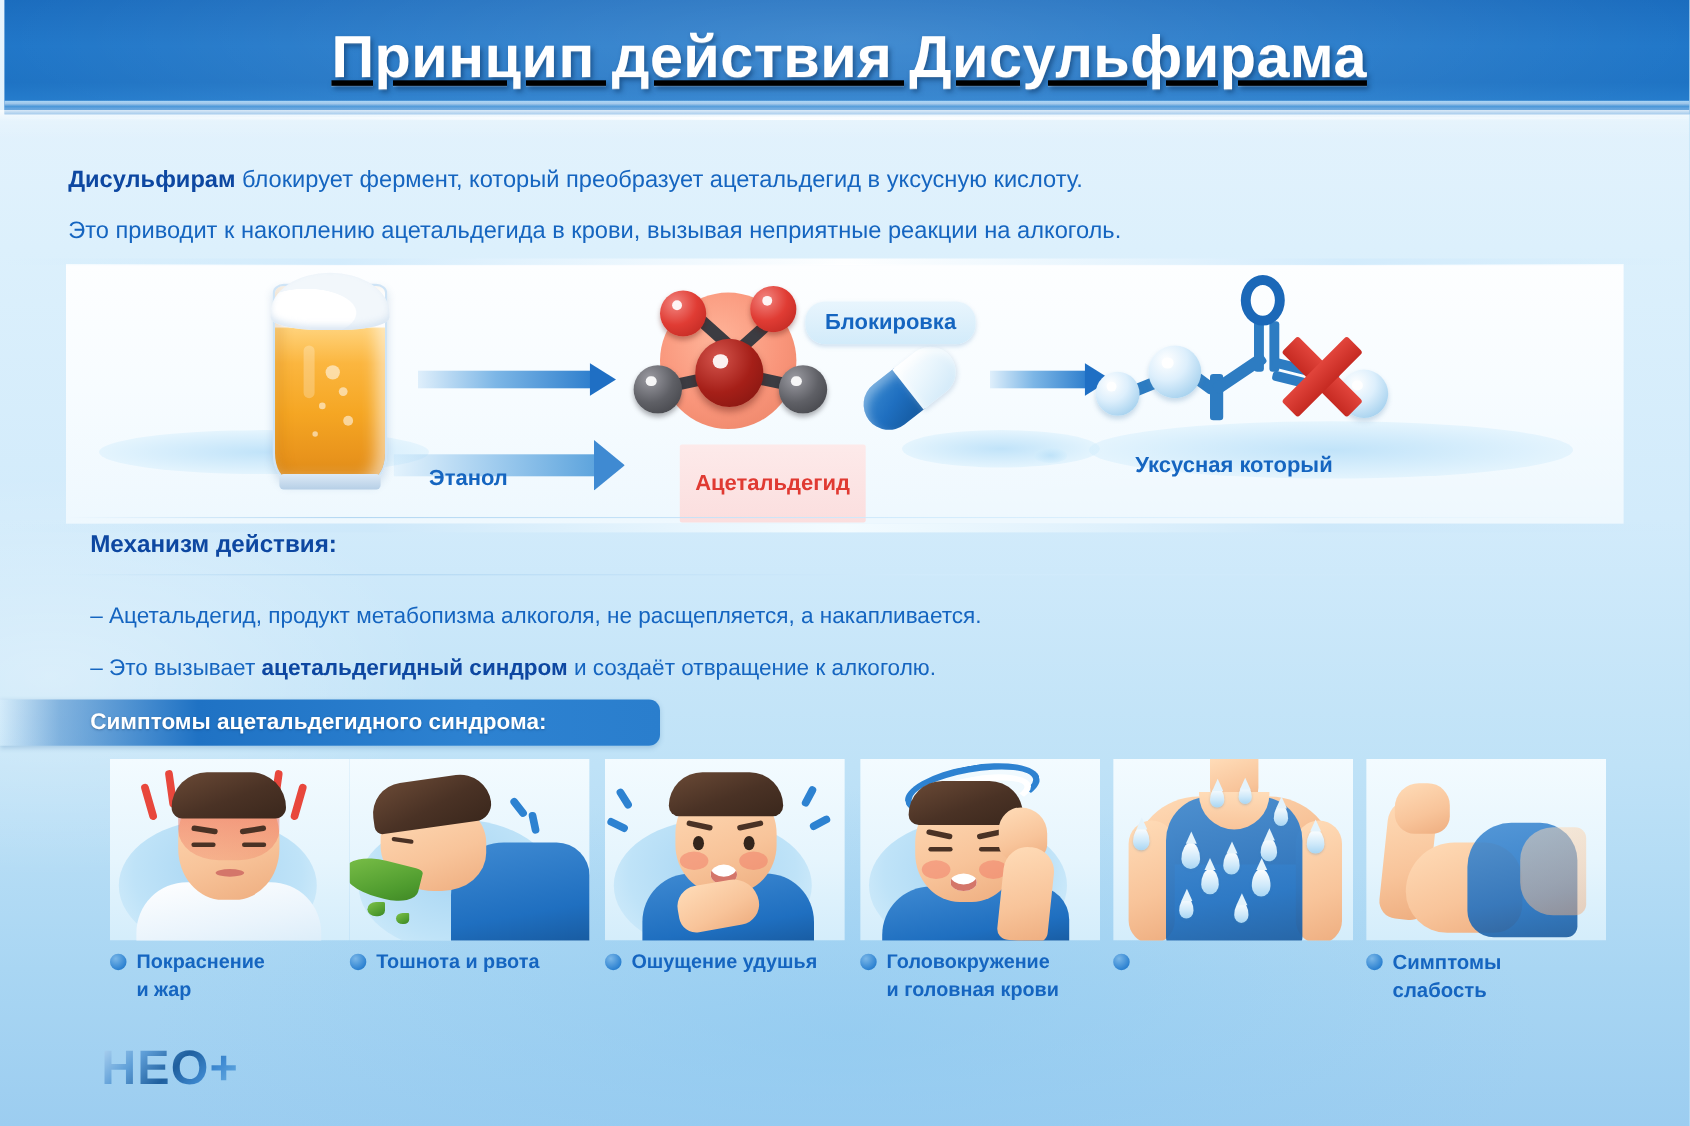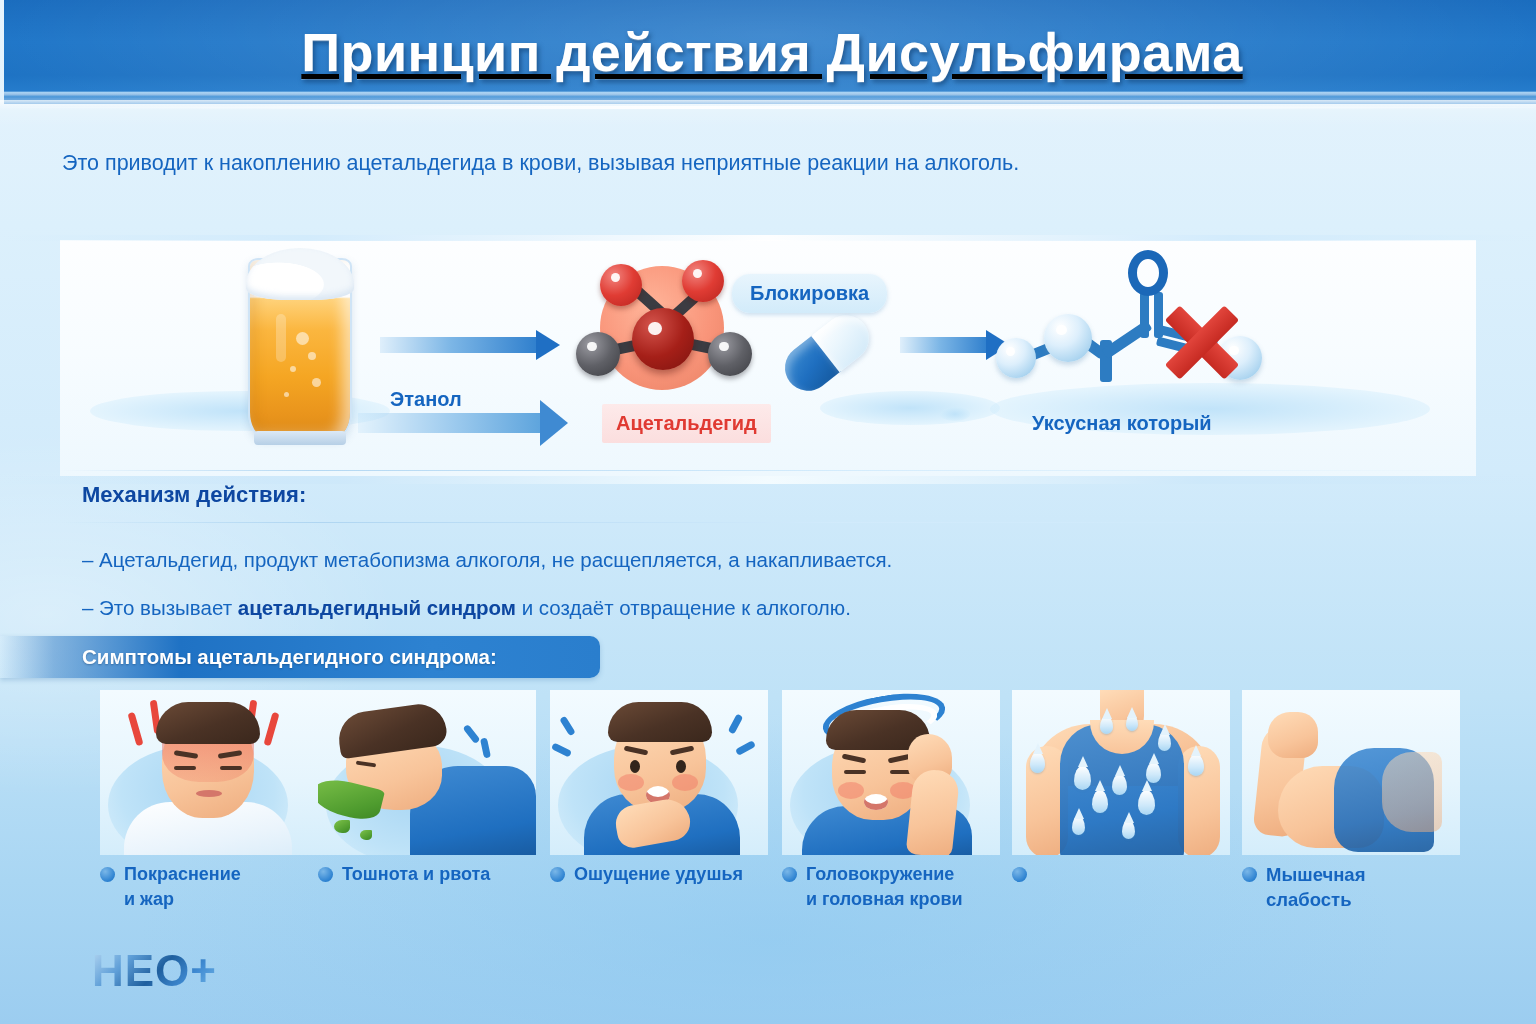--- a/index.html
+++ b/index.html
@@ -196,25 +196,25 @@
     position:absolute; left:50%; top:50%; width:84px; height:21px;
     background:linear-gradient(180deg,#e2453c,#c62a22);
     border-radius:3px;
     margin:-10px 0 0 -42px;
   }
   .xmark span:first-child{ transform:rotate(45deg); }
   .xmark span:last-child{ transform:rotate(-45deg); }
 
   
   .lbl{ position:absolute; font-size:20px; font-weight:bold; white-space:nowrap; }
-  .lbl-ethanol{ color:#1565c0; left:390px; top:388px; }
+  .lbl-ethanol{ color:#1565c0; left:390px; top:424px; }
   .lbl-acet{
-    left:602px; top:404px; color:#e03a32;
+    left:618px; top:404px; color:#e03a32;
     background:linear-gradient(180deg,#fdeaea,#fbdede);
-    padding:8px 14px; border-radius:2px;
+    padding:24px 14px; border-radius:2px;
   }
   .lbl-acid{ color:#1565c0; left:1032px; top:412px; }
   .lbl-block{
     left:732px; top:274px; color:#1565c0;
     background:linear-gradient(180deg,#e8f5fd,#d2ebfa);
     padding:8px 18px; border-radius:18px;
     box-shadow:0 2px 4px rgba(120,170,210,.35);
   }
 
   
@@ -328,20 +328,21 @@
 
 <div class="page">
 
   <div class="title-banner">
     <div class="glow"></div>
     <div class="title-text">Принцип действия Дисульфирама</div>
   </div>
   <div class="banner-wave"></div>
 
   <div class="intro">
+    <p><b>Дисульфирам</b><span> блокирует фермент, который преобразует ацетальдегид в уксусную кислоту.</span></p>
     <p>Это приводит к накоплению ацетальдегида в крови, вызывая неприятные реакции на алкоголь.</p>
   </div>
 
   <div class="diagram-panel">
 
     <div class="puddle" style="left:30px;top:150px;width:300px;height:40px;"></div>
     <div class="puddle" style="left:760px;top:150px;width:180px;height:34px;"></div>
     <div class="puddle" style="left:880px;top:166px;width:30px;height:14px;"></div>
     <div class="puddle" style="left:930px;top:142px;width:440px;height:52px;"></div>
   </div>
@@ -586,21 +587,21 @@
         <div class="bg"></div>
         <div class="skin" style="position:absolute;left:16px;top:36px;width:44px;height:110px;border-radius:22px 22px 16px 16px;transform:rotate(6deg);"></div>
         <div class="skin" style="position:absolute;left:26px;top:22px;width:50px;height:46px;border-radius:22px 20px 16px 18px;"></div>
         <div class="skin" style="position:absolute;left:36px;top:76px;width:106px;height:82px;border-radius:52px 40px 30px 44px;"></div>
         <div class="shirt" style="left:92px;top:58px;width:100px;height:104px;border-radius:40px 34px 10px 24px;opacity:.88;"></div>
         <div class="skin" style="position:absolute;left:140px;top:62px;width:60px;height:80px;border-radius:30px 10px 10px 30px;opacity:.5;"></div>
       </div>
       <div class="cap">
         <div class="dot"></div>
         <div class="txt strong">
-          <span>Мышечная</span><br>
+          <span>Симптомы</span><br>
           <span>слабость</span>
         </div>
       </div>
     </div>
   </div>
 
   <div class="logo">НЕО+</div>
 
 </div>
 

